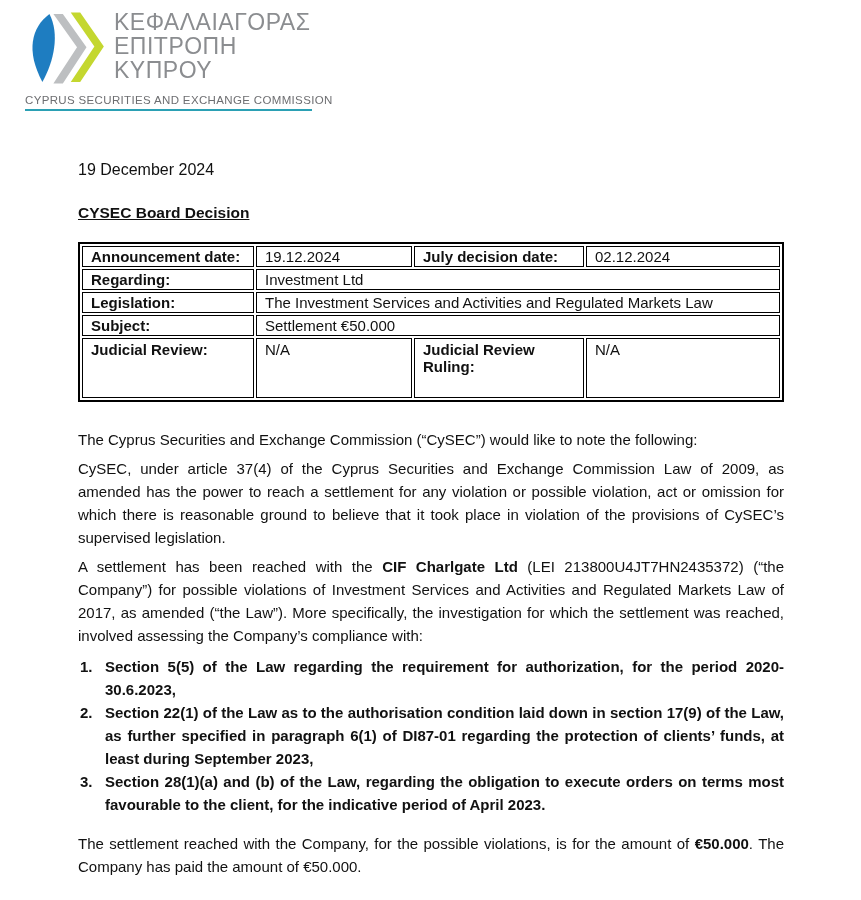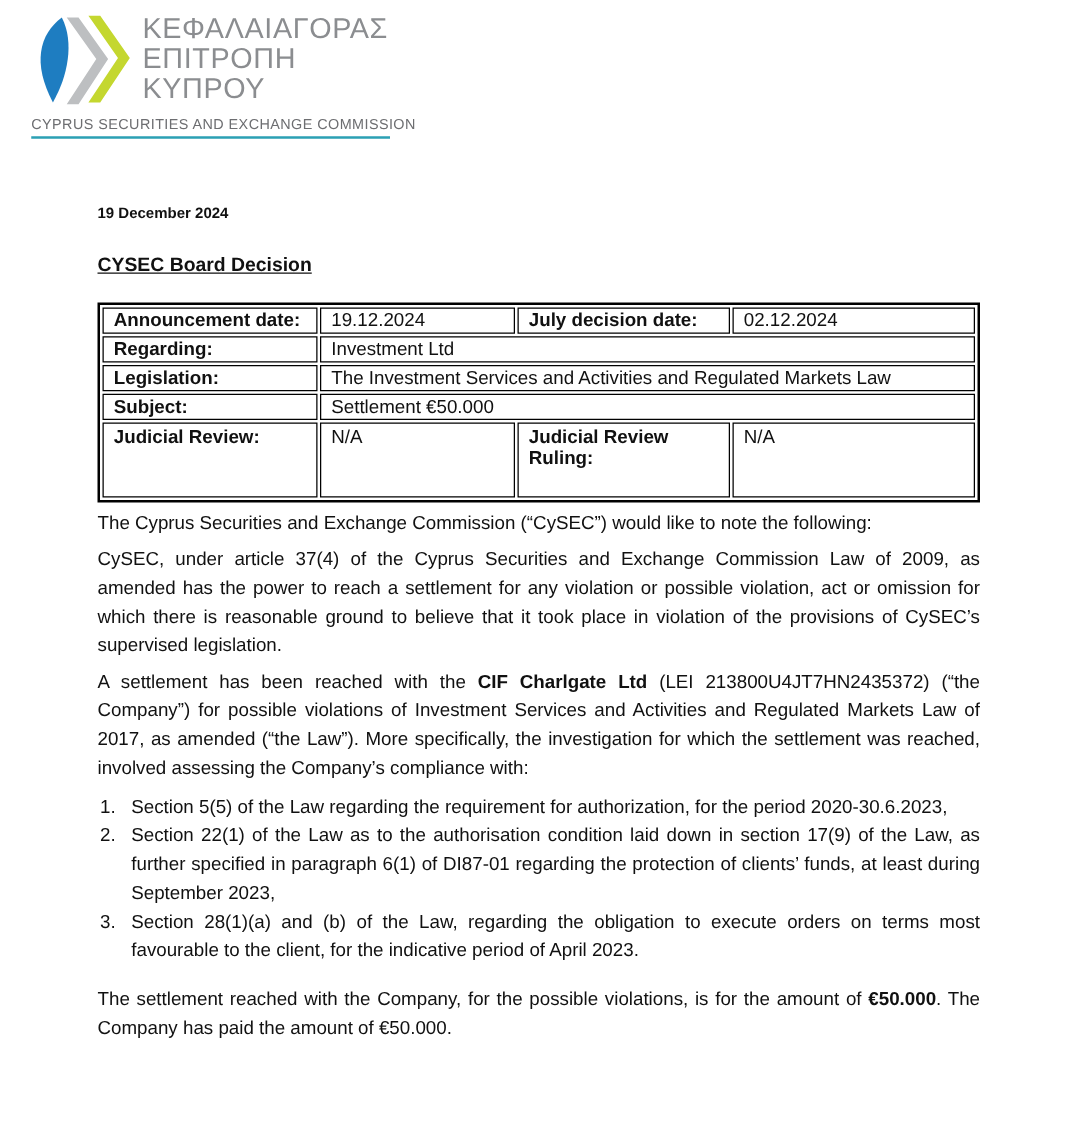--- a/index.html
+++ b/index.html
@@ -36,21 +36,21 @@
     white-space: nowrap;
   }
   .logo-rule { margin-top: 3px; width: 287px; height: 2px; background: #2ba0b4; }
   
   .content {
     position: absolute;
     top: 160px;
     left: 78px;
     width: 706px;
   }
-  .doc-date { font-size: 12px; font-weight: bold; line-height: 20px; }
+  .doc-date { font-size: 16px; font-weight: normal; line-height: 20px; }
   .doc-title {
     margin-top: 23px;
     font-size: 15.5px;
     font-weight: bold;
     text-decoration: underline;
     line-height: 20px;
   }
   
   table.decision {
     margin-top: 19px;
@@ -71,33 +71,34 @@
   }
   table.decision tr.tall td { height: 60px; vertical-align: top; padding-top: 2px; white-space: normal; }
   td.lbl { font-weight: bold; }
   
   .para {
     font-size: 15px;
     line-height: 23px;
     text-align: justify;
     margin-top: 6px;
   }
-  .para.first { margin-top: 5px; text-align: left; }
+  .para.first { margin-top: 26px; text-align: left; }
   ol.law-list {
     list-style: none;
     counter-reset: item;
     margin-top: 8px;
     font-size: 15px;
     line-height: 23px;
   }
   ol.law-list li {
     counter-increment: item;
     position: relative;
     padding-left: 27px;
     text-align: justify;
+    font-weight: bold;
   }
   ol.law-list li::before {
     content: counter(item) ".";
     position: absolute;
     left: 2px;
   }
   .para.amount { margin-top: 16px; }
   b { font-weight: bold; }
 </style>
 </head>

